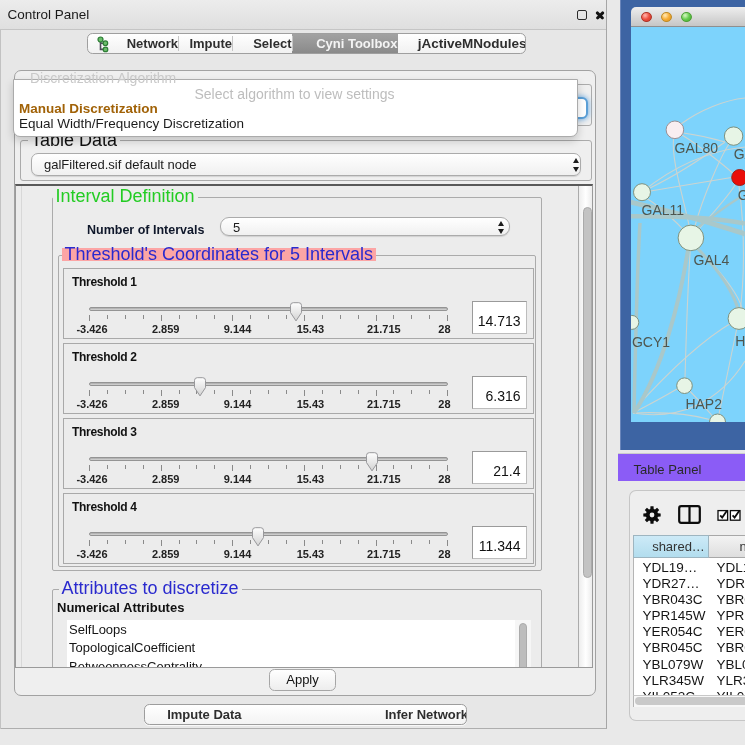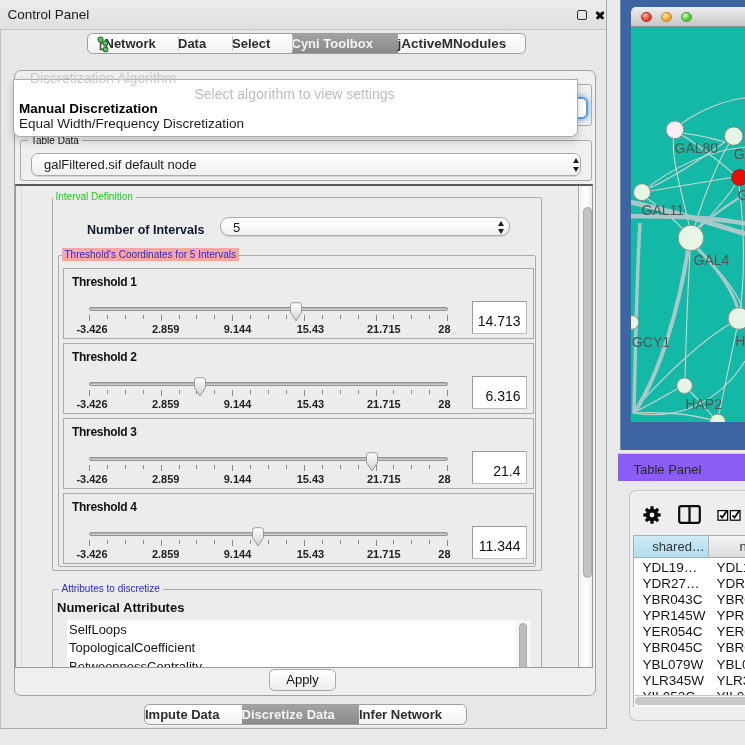--- a/index.html
+++ b/index.html
@@ -11,29 +11,29 @@
 #cpwin{left:0;top:0;width:607px;height:728.5px;background:#e7e7e7;
   border-right:1px solid #a6a6a6;border-bottom:1px solid #aeaeae;}
 #titlebar{left:0;top:0;width:100%;height:30px;background:linear-gradient(#ececec,#dfdfdf);
   border-bottom:1px solid #c5c5c5;}
 #titlebar .tt{left:7.5px;top:7px;font-size:13.5px;color:#1a1a1a;text-align:center;}
 #floatbtn{left:577px;top:10px;width:10px;height:10px;border:1.5px solid #2c2c2c;border-radius:2px;}
 #closebtn{left:594.5px;top:10.5px;width:10px;height:10px;}
 
 #tabbar{left:86.5px;top:32.5px;width:439px;height:21px;border:1px solid #9f9f9f;border-radius:5.5px;
   background:linear-gradient(#ffffff,#f1f1f1);overflow:hidden;}
-.seg{top:0;height:100%;font-size:13px;font-weight:bold;color:#2e2e2e;text-align:left;line-height:19px;}
+.seg{top:0;height:100%;font-size:13px;font-weight:bold;color:#2e2e2e;text-align:right;line-height:19px;}
 .segsel{background:linear-gradient(#a2a2a2,#8a8a8a);color:#f4f4f4;}
 .segsep{top:2px;height:15px;width:1px;background:#c6c6c6;}
 
 #tabpanel{left:13.5px;top:70px;width:582px;height:626px;background:#efefef;
   border:1px solid #a2a2a2;border-radius:7px;}
 
 .grp{border:1px solid #ababab;border-radius:3px;}
-.grplab{font-size:10px;line-height:14px;white-space:nowrap;background:#efefef;padding:0 3px;line-height:13px;}
+.grplab{font-size:18px;line-height:14px;white-space:nowrap;background:#efefef;padding:0 3px;line-height:13px;}
 
 .combo{background:linear-gradient(#ffffff,#f0f0f0);border:1px solid #ababab;border-radius:7px;
   box-shadow:0 1px 1px rgba(0,0,0,.12);}
 .cud{width:0;height:0;border-left:3px solid transparent;border-right:3px solid transparent;}
 .cup{border-bottom:5px solid #1c1c1c;}
 .cdn{border-top:5px solid #1c1c1c;}
 
 #scrollpane{left:15px;top:183.5px;width:578px;height:484px;background:#ececec;
   border:1px solid #9a9a9a;border-top:2px solid #595959;overflow:hidden;}
 #vsb{left:562px;top:0;width:16px;height:481px;border-left:1px solid #ababab;
@@ -57,21 +57,21 @@
 #botbar{left:144px;top:703.5px;width:323px;height:21px;border:1px solid #9d9d9d;border-radius:5.5px;
   background:linear-gradient(#ffffff,#f3f3f3);overflow:hidden;box-shadow:0 1px 0 rgba(255,255,255,.7);}
 
 #attrlist{left:51px;top:434px;width:464px;height:51px;background:#ffffff;}
 #attrlist div{position:relative;font-size:13px;color:#151515;padding:2px 0 1.5px 2px;white-space:nowrap;}
 
 #netframe{left:620px;top:0;width:125px;height:449.5px;background:#3d64a3;border-left:1px solid #6a86bb;}
 #mactitle{left:631.3px;top:6.6px;width:113.7px;height:20px;border-top-left-radius:5px;
   background:linear-gradient(#eeeeee,#c6c6c6);border-bottom:1px solid #8f8f8f;}
 .tlight{top:5px;width:10.5px;height:10.5px;border-radius:50%;}
-#canvas{left:631.3px;top:26.6px;width:113.7px;height:395px;background:#14b8a6;overflow:hidden;}
+#canvas{left:631.3px;top:26.6px;width:113.7px;height:395px;background:#7dd3fc;overflow:hidden;}
 #tpbar{left:618px;top:453px;width:127px;height:28px;background:#8b5cf6;border-top:1px solid #cccccc;}
 #tpanel{left:628.5px;top:490px;width:127px;height:231px;background:#eeeeee;
   border:1px solid #c6c6c6;border-radius:7px 0 0 7px;border-right:none;}
 </style>
 </head>
 <body>
 <div id="root">
 
   <div id="cpwin">
     <div style="left:0;top:0;width:1px;height:728.5px;background:#c2c2c2;"></div>
@@ -79,21 +79,21 @@
       <div class="tt">Control Panel</div>
     </div>
     <div id="floatbtn"></div>
     <div id="closebtn">
       <div style="left:0;top:3.8px;width:10px;height:2.6px;background:#141414;border-radius:1.3px;transform:rotate(45deg);"></div>
       <div style="left:0;top:3.8px;width:10px;height:2.6px;background:#141414;border-radius:1.3px;transform:rotate(-45deg);"></div>
     </div>
 
     <div id="tabbar">
       <div class="seg" style="left:0;width:90.5px;padding-left:17px;">Network</div>
-      <div class="seg" style="left:90.5px;width:54px;">Data</div>
+      <div class="seg" style="left:90.5px;width:54px;">Impute</div>
       <div class="seg" style="left:144.5px;width:59.5px;">Select</div>
       <div class="seg segsel" style="left:204px;width:106px;">Cyni Toolbox</div>
       <div class="seg" style="left:310px;width:129px;font-size:13.5px;">jActiveMNodules</div>
       <div class="segsep" style="left:90.5px;"></div>
       <div class="segsep" style="left:144.5px;"></div>
       <div class="segsep" style="left:204px;"></div>
       <svg style="left:6.5px;top:1.5px;" width="16" height="18" viewBox="0 0 16 18">
         <path d="M6.5 4.5 V15.2 M6.5 8.2 H11.4 M6.5 14.4 H11.5" stroke="#4d4d59" stroke-width="1.6" fill="none"></path>
         <circle cx="6.5" cy="4.5" r="2.5" fill="#6abf6a" stroke="#2e7d36" stroke-width="1.2"></circle>
         <circle cx="11.4" cy="8.2" r="2.3" fill="#6abf6a" stroke="#2e7d36" stroke-width="1.2"></circle>
@@ -215,29 +215,28 @@
       </div>
       <div id="vsb">
           <div id="vsbthumb"></div>
         </div>
     </div>
 
     <div id="popup" style="left:13px;top:79px;width:565px;height:58px;background:#fff;
          border:1px solid #ababab;border-radius:0 0 7px 7px;box-shadow:0 4px 8px rgba(0,0,0,.18);"></div>
     <div class="t13" style="left:194.5px;top:85.5px;color:#bdbdbd;z-index:5;font-size:14px;">Select algorithm to view settings</div>
     <div class="t13" style="left:30px;top:69.5px;color:#c9c9c9;z-index:5;font-size:14px;">Discretization Algorithm</div>
-    <div class="t13" style="left:19px;top:100.5px;font-weight:bold;color:#000000;z-index:5;font-size:13.5px;">Manual Discretization</div>
+    <div class="t13" style="left:19px;top:100.5px;font-weight:bold;color:#a16207;z-index:5;font-size:13.5px;">Manual Discretization</div>
     <div class="t13" style="left:19px;top:115.5px;z-index:5;font-size:13.5px;">Equal Width/Frequency Discretization</div>
 
     <div style="left:269px;top:669px;width:67px;height:21.5px;border:1px solid #a6a6a6;border-radius:5.5px;
          background:linear-gradient(#ffffff,#ededed);text-align:center;line-height:20px;font-size:13px;color:#111;">Apply</div>
 
     <div id="botbar">
       <div class="seg" style="left:0;width:96.6px;">Impute Data</div>
-      <div class="seg segsel" style="left:96.6px;width:117.4px;">Discretize Data</div>
       <div class="seg" style="left:214px;width:109px;">Infer Network</div>
     </div>
   </div>
 
   <div id="netframe"></div>
   <div id="mactitle">
     <div class="tlight" style="left:10px;background:radial-gradient(circle at 35% 30%,#ffa89e 8%,#ec4e3e 50%,#c63527 100%);border:0.5px solid #ad3528;"></div>
     <div class="tlight" style="left:30px;background:radial-gradient(circle at 35% 30%,#ffe2a6 8%,#f7ac35 50%,#d3901f 100%);border:0.5px solid #bd8b28;"></div>
     <div class="tlight" style="left:50px;background:radial-gradient(circle at 35% 30%,#c8f2b4 8%,#66cc4e 50%,#3fa52e 100%);border:0.5px solid #4f9f38;"></div>
   </div>

